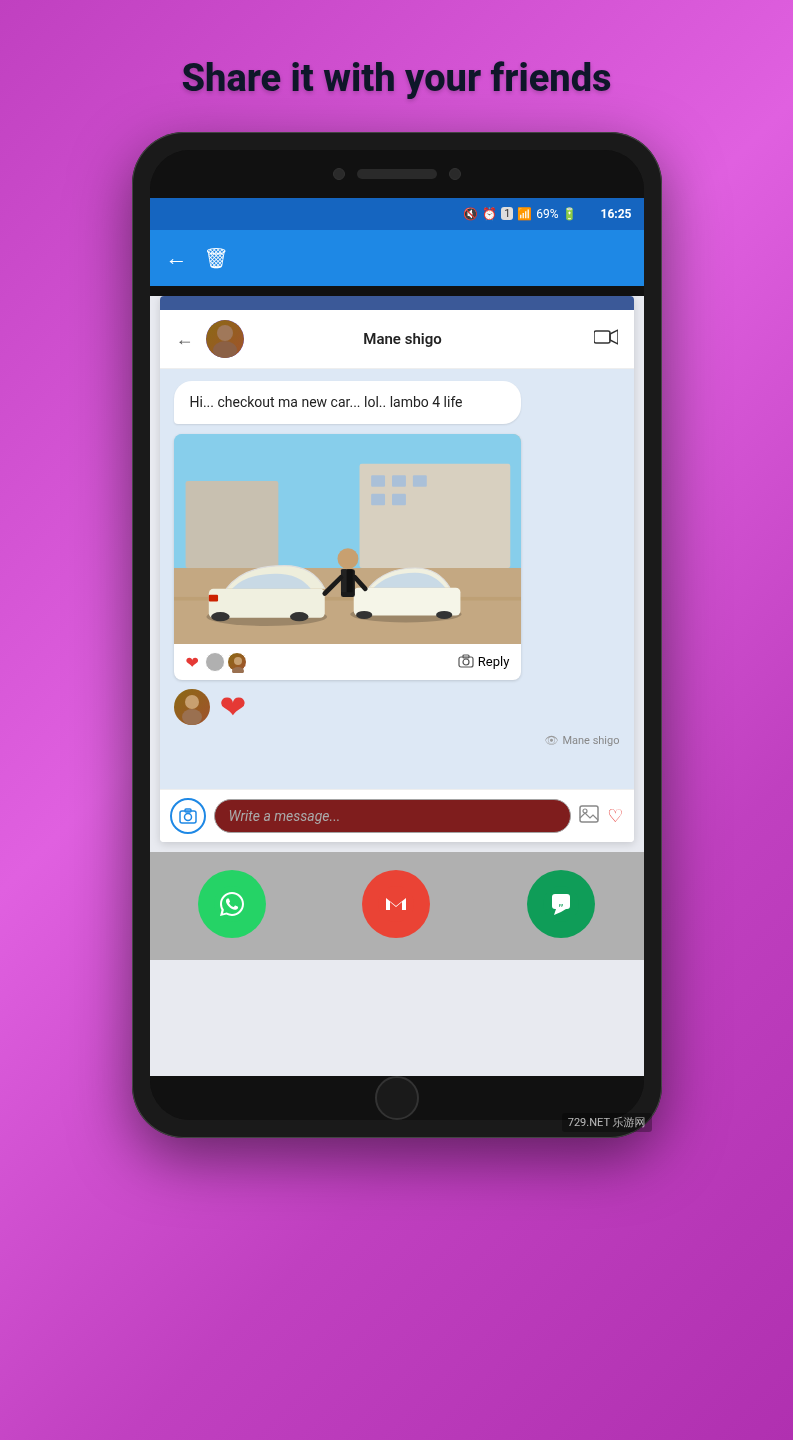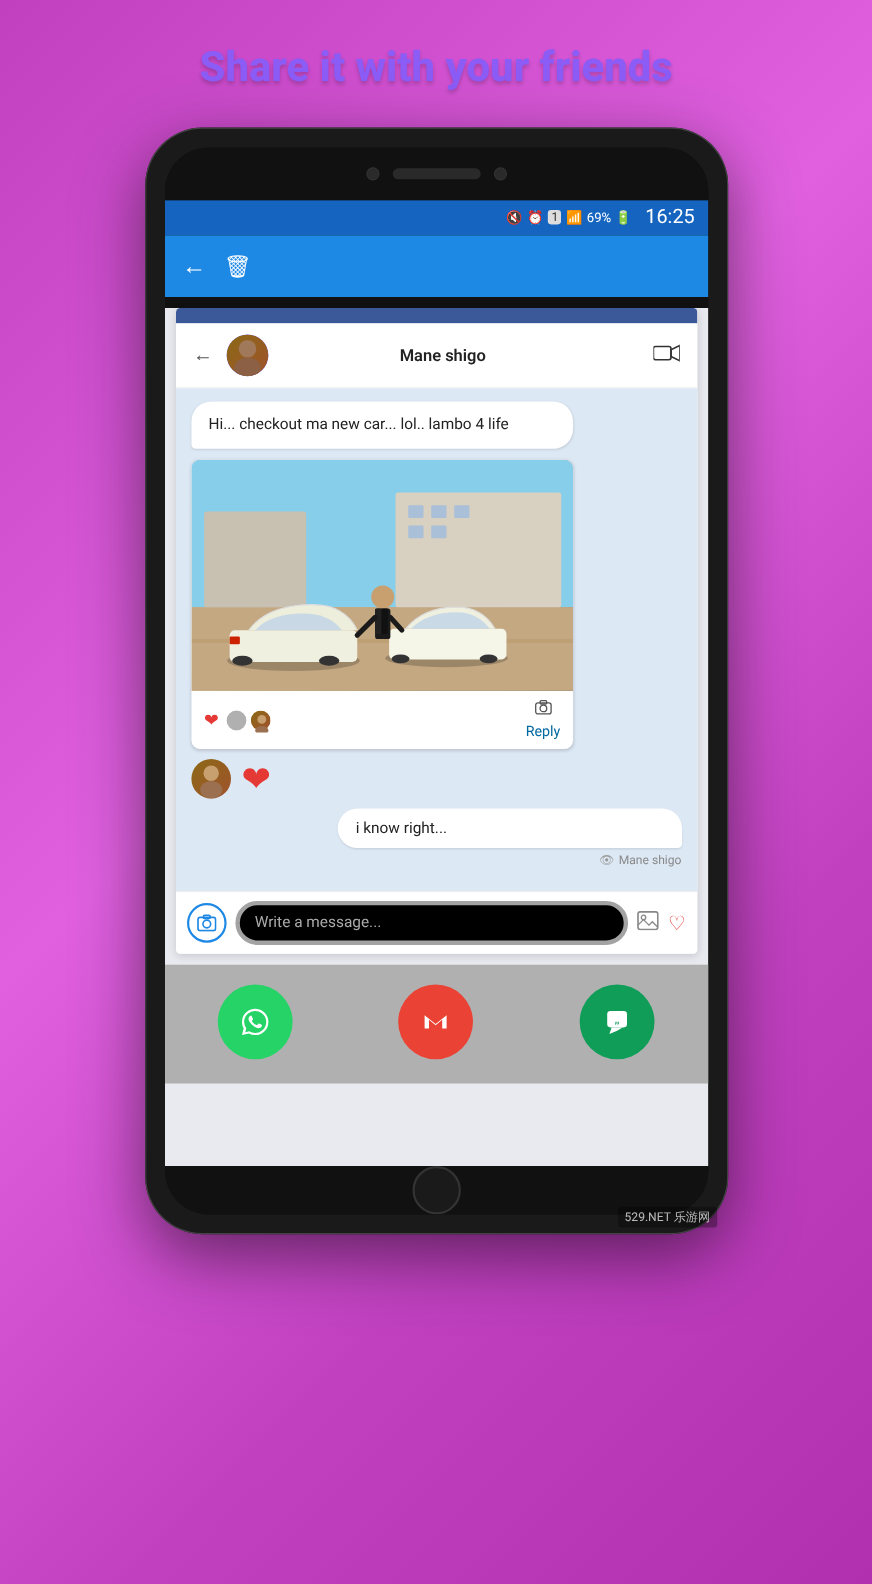--- a/index.html
+++ b/index.html
@@ -9,25 +9,25 @@
       overflow: hidden;
       background: linear-gradient(135deg, #c040c0 0%, #e060e0 40%, #c040c0 70%, #b030b0 100%);
       font-family: 'Roboto', Arial, sans-serif;
       display: flex;
       flex-direction: column;
       align-items: center;
     }
 
     
     .page-title {
-      color: #8b5cf6;
+      color: #0f172a;
       font-size: 38px;
       font-weight: 800;
       text-align: center;
-      padding: 40px 60px 30px;
+      padding: 56px 60px 30px;
       line-height: 1.2;
       text-shadow: 0 2px 4px rgba(0,0,0,0.2);
     }
 
     
     .phone-outer {
       width: 530px;
       background: #1a1a1a;
       border-radius: 52px;
       padding: 18px;
@@ -71,21 +71,21 @@
       height: 32px;
       display: flex;
       align-items: center;
       justify-content: flex-end;
       padding: 0 12px;
       font-size: 13px;
       color: white;
       gap: 6px;
     }
     .status-icons { display: flex; align-items: center; gap: 4px; font-size: 12px; }
-    .status-time { font-size: 18px; font-weight: normal; margin-left: 6px; }
+    .status-time { font-size: 12px; font-weight: bold; margin-left: 17px; }
 
     
     .app-bar {
       background: #1e88e5;
       height: 56px;
       display: flex;
       align-items: center;
       padding: 0 16px;
       color: white;
     }
@@ -218,25 +218,24 @@
     .reaction-avatar {
       width: 20px; height: 20px;
       border-radius: 50%;
       background: #aaa;
       border: 1px solid white;
     }
     .reaction-avatar-2 { background: linear-gradient(135deg, #8b6914, #a0522d); }
     .reply-btn {
       margin-left: auto;
       display: flex;
-      align-items: center;
+      align-items: flex-start;
       gap: 4px;
       font-size: 13px;
-      color: #0369a1;
-      flex-direction: column;
+      color: #000000;
     }
     .camera-small { font-size: 14px; }
 
     
     .avatar-reaction-row {
       display: flex;
       align-items: center;
       gap: 10px;
       margin: 6px 0 8px 0;
     }
@@ -285,26 +284,27 @@
     .cam-btn {
       width: 36px; height: 36px;
       border-radius: 50%;
       border: 2px solid #1e88e5;
       display: flex; align-items: center; justify-content: center;
       color: #1e88e5;
       font-size: 16px;
     }
     .msg-input {
       flex: 1;
-      border: 4px solid #a3a3a3;
+      border: 1px solid #a3a3a3;
       border-radius: 20px;
       padding: 8px 14px;
       font-size: 14px;
       color: #aaa;
-      background: #000000;
+      background: #7f1d1d;
+      font-style: italic;
     }
     .img-icon { font-size: 18px; color: #888; }
     .heart-input { font-size: 18px; color: #e53935; }
 
     
     .share-bottom {
       background: #b0b0b0;
       padding: 18px 0 22px;
       display: flex;
       justify-content: space-around;
@@ -490,23 +490,20 @@
           <div class="avatar-reaction-row">
             <div class="av-small">
               <svg width="36" height="36" viewBox="0 0 36 36">
                 <circle cx="18" cy="13" r="7" fill="#c8a070"></circle>
                 <ellipse cx="18" cy="28" rx="10" ry="8" fill="#9a7050"></ellipse>
               </svg>
             </div>
             <span class="heart-big">❤</span>
           </div>
 
-          <div class="msg-bubble-me">
-            <span>i know right...</span>
-          </div>
 
           <div class="msg-seen">
             <span class="seen-icon">👁</span>
             <span>Mane shigo</span>
           </div>
         </div>
 
         <div class="chat-input-bar">
           <div class="cam-btn">
             <svg width="18" height="16" viewBox="0 0 18 16">
@@ -555,16 +552,16 @@
         </div>
       </div>
     </div>
 
     <div class="phone-bottom-bar">
       <div class="home-button"></div>
     </div>
   </div>
 
   <div class="watermark">
-    <span>529.NET</span>
+    <span>729.NET</span>
     <span>乐游网</span>
   </div>
 </div>
 
 </body></html>

